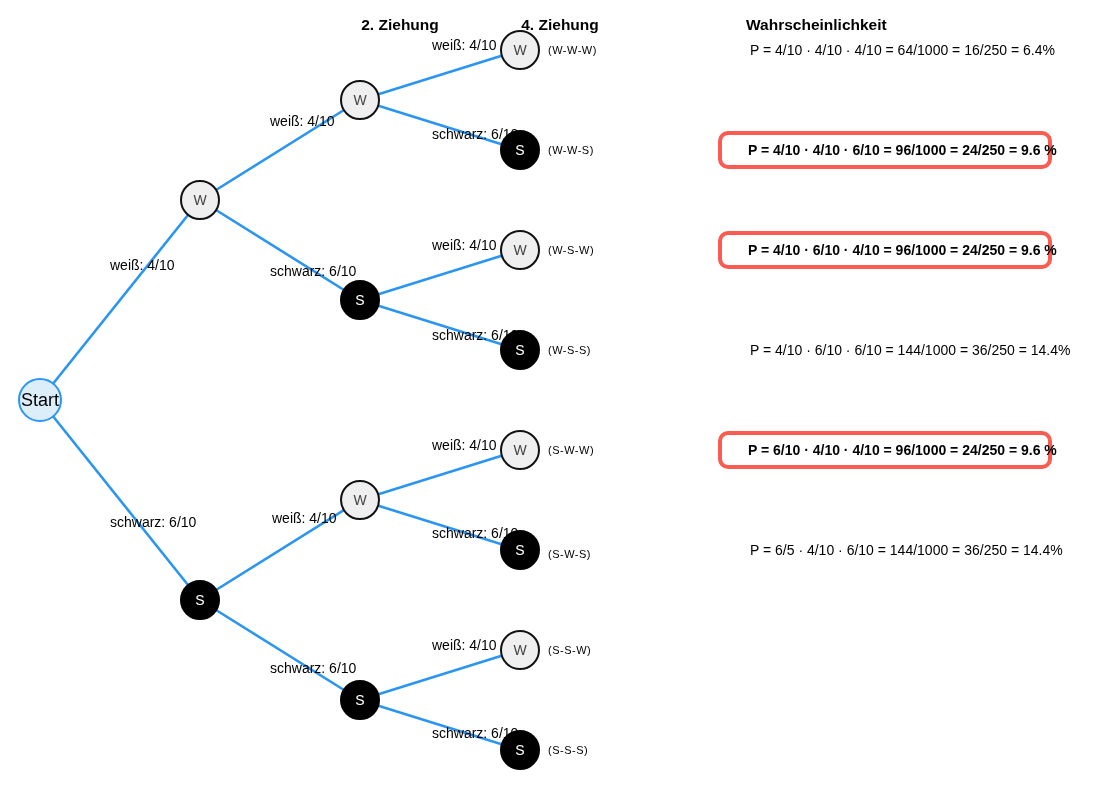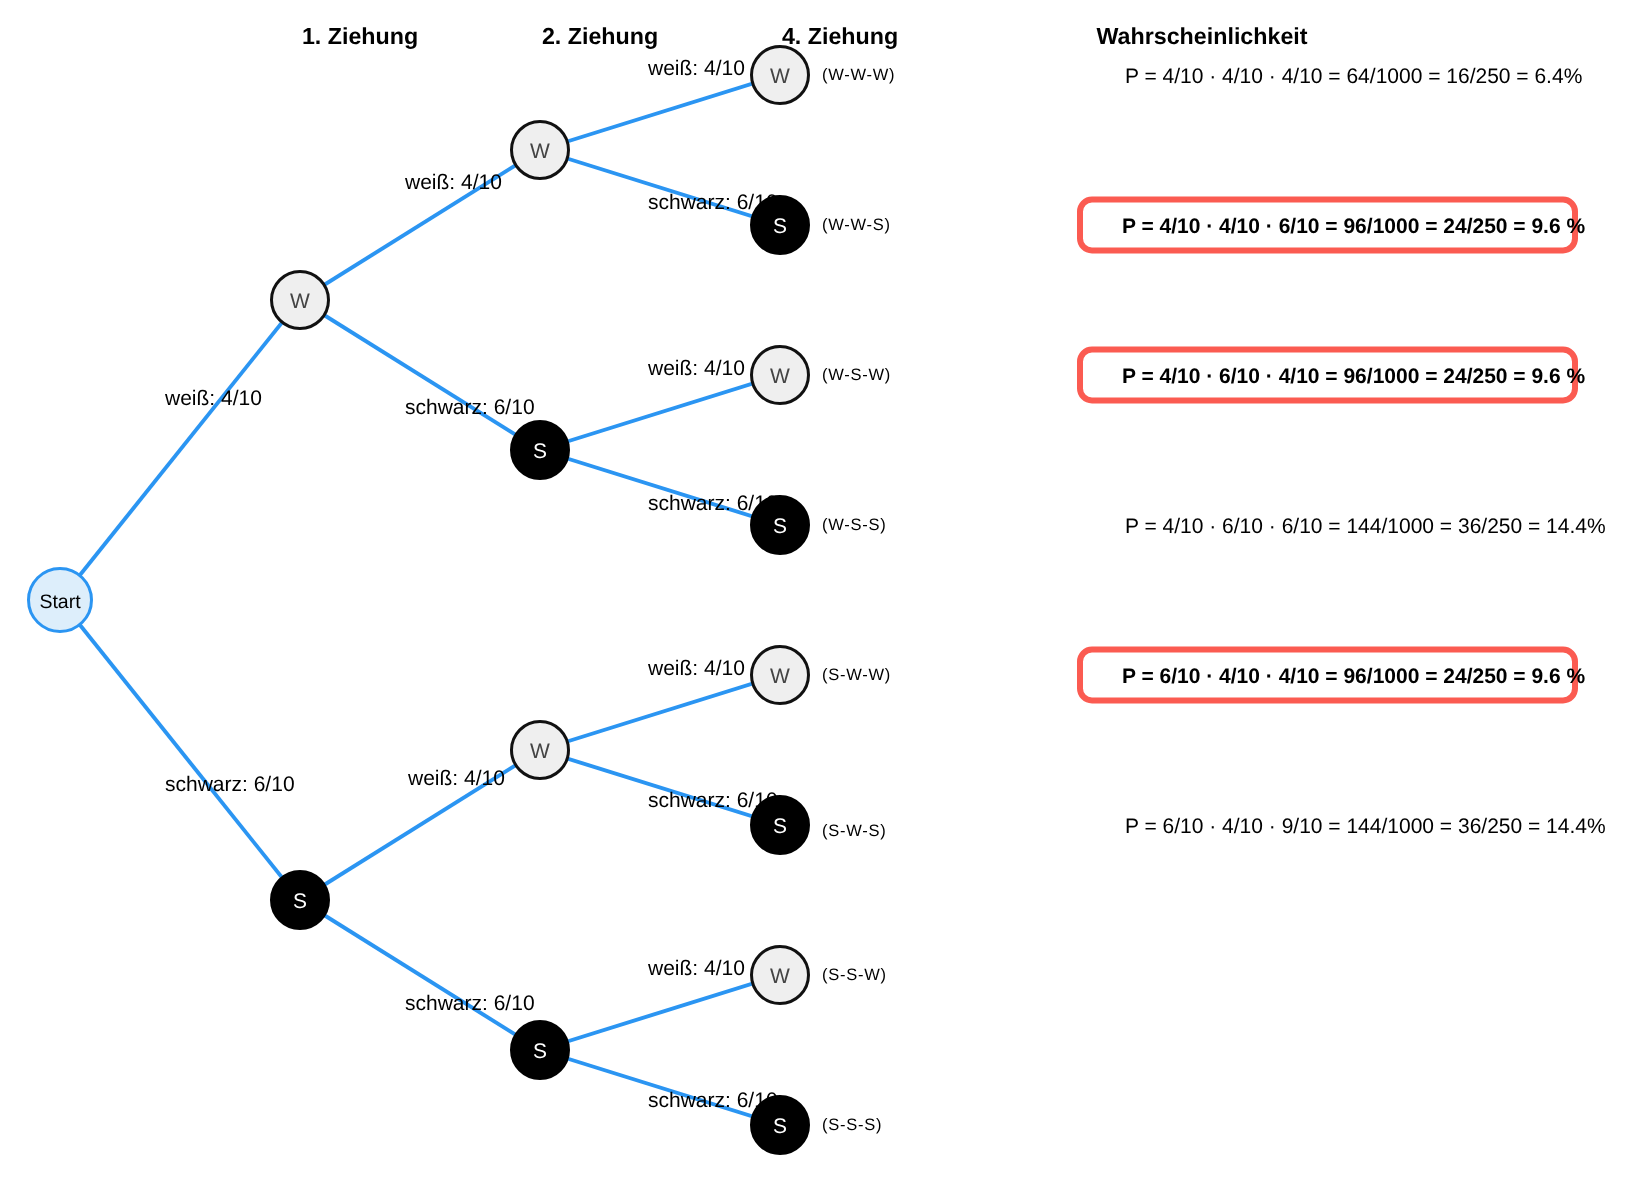--- a/index.html
+++ b/index.html
@@ -40,21 +40,21 @@
     font-size: 14px;
     z-index: 3;
   }
   .node-white { background: #EFEFEF; border: 2.5px solid #111; color: #444; }
   .node-black { background: #000; border: 2.5px solid #000; color: #fff; }
   .node-start {
     width: 44px; height: 44px;
     background: #DDEEFB;
     border: 2.5px solid #2B95F2;
     color: #000;
-    font-size: 13px;
+    font-size: 18px;
   }
   .edge-label {
     position: absolute;
     height: 18px; line-height: 18px;
     font-size: 14px;
     white-space: nowrap;
     z-index: 2;
   }
   .leaf-tag {
     position: absolute;
@@ -105,24 +105,23 @@
     font-weight: bold;
     white-space: nowrap;
     padding-left: 4px;
   }
 </style>
 </head>
 <body>
 
 <div id="canvas">
 
-  <div class="hdr" style="left:150px; width:180px;">1. Ziehung</div>
   <div class="hdr" style="left:310px; width:180px;text-align:center;">2. Ziehung</div>
   <div class="hdr" style="left:470px; width:180px;">4. Ziehung</div>
-  <div class="hdr" style="left:731px; text-align:left;">Wahrscheinlichkeit</div>
+  <div class="hdr" style="left:746px; text-align:left;">Wahrscheinlichkeit</div>
 
   <svg id="edges" width="1100" height="800" viewBox="0 0 1100 800">
     <line x1="40" y1="400" x2="200" y2="200"></line>
     <line x1="40" y1="400" x2="200" y2="600"></line>
     <line x1="200" y1="200" x2="360" y2="100"></line>
     <line x1="200" y1="200" x2="360" y2="300"></line>
     <line x1="200" y1="600" x2="360" y2="500"></line>
     <line x1="200" y1="600" x2="360" y2="700"></line>
     <line x1="360" y1="100" x2="520" y2="50"></line>
     <line x1="360" y1="100" x2="520" y2="150"></line>
@@ -175,16 +174,16 @@
   <div class="leaf-tag" style="top:442px;">(S-W-W)</div>
   <div class="leaf-tag" style="top:546px;">(S-W-S)</div>
   <div class="leaf-tag" style="top:642px;">(S-S-W)</div>
   <div class="leaf-tag" style="top:742px;">(S-S-S)</div>
 
   <div class="outcome" style="top:40px;">P = 4/10 · 4/10 · 4/10 = 64/1000 = 16/250 = 6.4%</div>
   <div class="outcome highlighted" style="top:131px;">P = 4/10 · 4/10 · 6/10 = 96/1000 = 24/250 = 9.6 %</div>
   <div class="outcome highlighted" style="top:231px;">P = 4/10 · 6/10 · 4/10 = 96/1000 = 24/250 = 9.6 %</div>
   <div class="outcome" style="top:340px;">P = 4/10 · 6/10 · 6/10 = 144/1000 = 36/250 = 14.4%</div>
   <div class="outcome highlighted" style="top:431px;">P = 6/10 · 4/10 · 4/10 = 96/1000 = 24/250 = 9.6 %</div>
-  <div class="outcome" style="top:540px;">P = 6/10 · 4/10 · 9/10 = 144/1000 = 36/250 = 14.4%</div>
+  <div class="outcome" style="top:540px;">P = 6/5 · 4/10 · 6/10 = 144/1000 = 36/250 = 14.4%</div>
 
 
 </div>
 
 </body></html>

